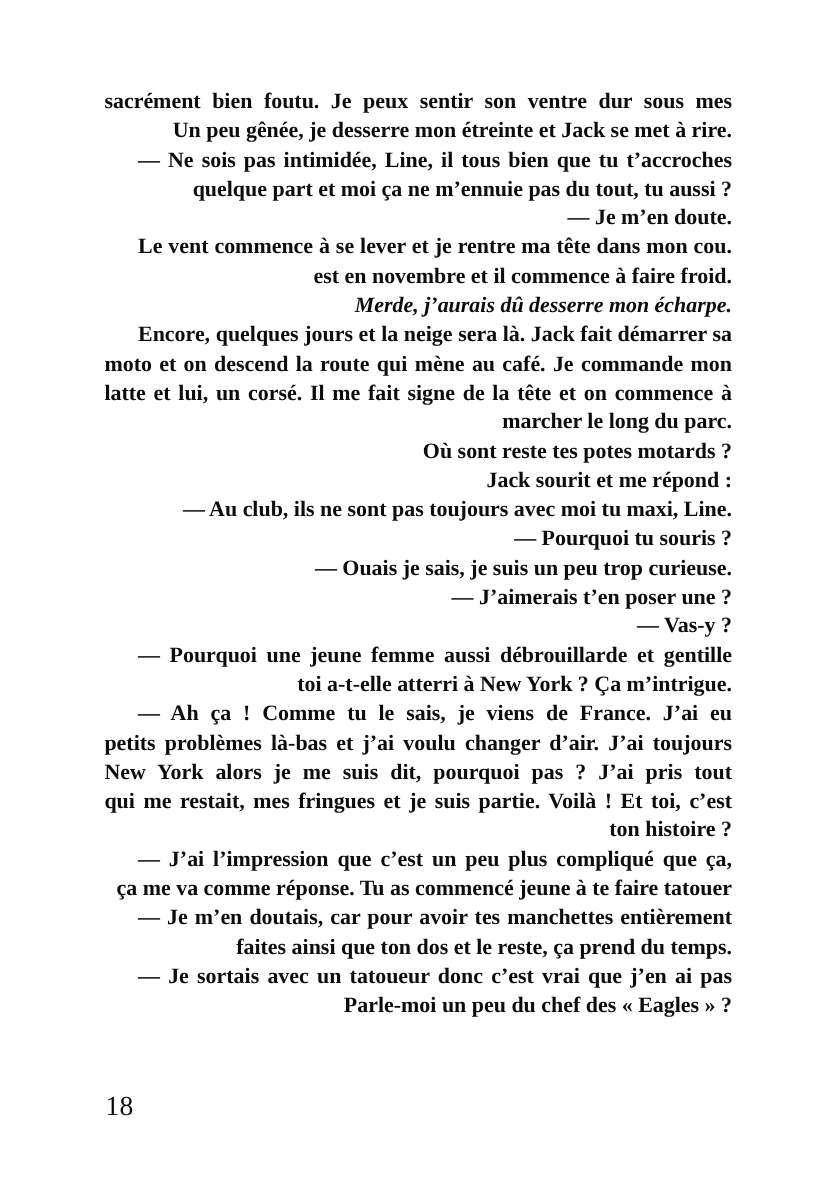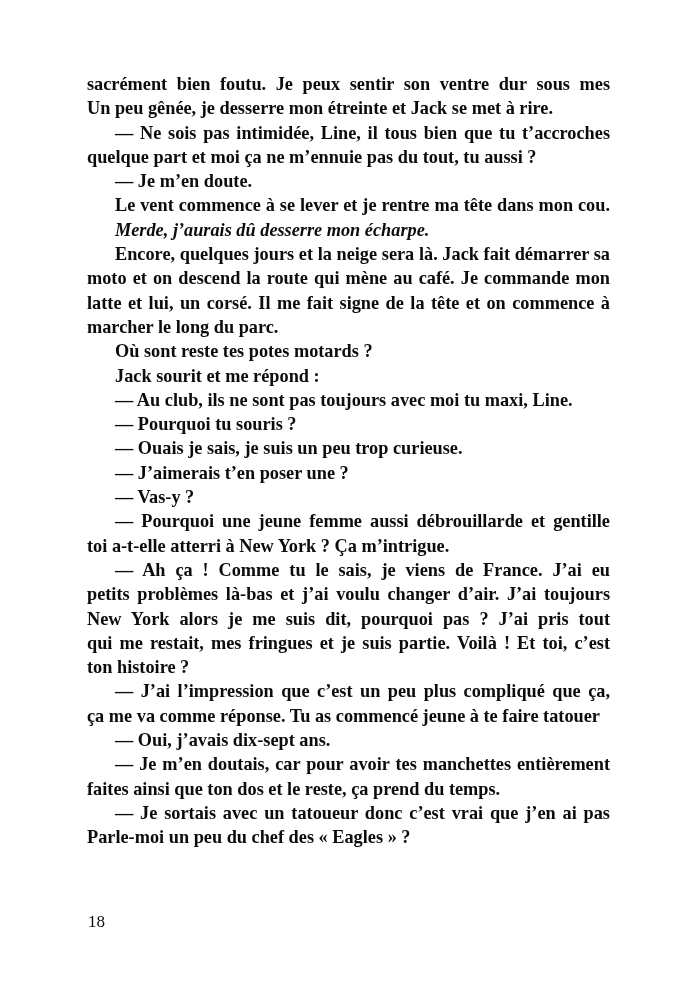--- a/index.html
+++ b/index.html
@@ -34,31 +34,31 @@
     font-style: italic;
   }
   .line {
     text-align: justify;
     text-align-last: justify;
     white-space: normal;
     overflow: hidden;
     height: 24.3px;
   }
   .line.last {
-    text-align: left;
+    text-align: right;
     text-align-last: auto;
   }
   .line.indent {
     padding-left: 28px;
   }
   .page-number {
     position: absolute;
     left: 88px;
     top: 910px;
-    font-size: 17px;
+    font-size: 23px;
     line-height: 24.3px;
   }
 </style>
 </head>
 <body>
 
 <div class="page">
   <div class="text-block">
       <div class="para">
         <div class="line">sacrément bien foutu. Je peux sentir son ventre dur sous mes doigts.</div>
@@ -66,20 +66,21 @@
       </div>
       <div class="para">
         <div class="line indent">— Ne sois pas intimidée, Line, il tous bien que tu t’accroches</div>
         <div class="line last">quelque part et moi ça ne m’ennuie pas du tout, tu aussi ?</div>
       </div>
       <div class="para">
         <div class="line last indent">— Je m’en doute.</div>
       </div>
       <div class="para">
         <div class="line indent">Le vent commence à se lever et je rentre ma tête dans mon cou. On</div>
+        <div class="line last">est en novembre et il commence à faire froid.</div>
       </div>
       <div class="para italic">
         <div class="line last indent">Merde, j’aurais dû desserre mon écharpe.</div>
       </div>
       <div class="para">
         <div class="line indent">Encore, quelques jours et la neige sera là. Jack fait démarrer sa</div>
         <div class="line">moto et on descend la route qui mène au café. Je commande mon maxi</div>
         <div class="line">latte et lui, un corsé. Il me fait signe de la tête et on commence à</div>
         <div class="line last">marcher le long du parc.</div>
       </div>
@@ -113,23 +114,20 @@
         <div class="line">petits problèmes là-bas et j’ai voulu changer d’air. J’ai toujours mène</div>
         <div class="line">New York alors je me suis dit, pourquoi pas ? J’ai pris tout l’argent</div>
         <div class="line">qui me restait, mes fringues et je suis partie. Voilà ! Et toi, c’est quoi</div>
         <div class="line last">ton histoire ?</div>
       </div>
       <div class="para">
         <div class="line indent">— J’ai l’impression que c’est un peu plus compliqué que ça, mais</div>
         <div class="line last">ça me va comme réponse. Tu as commencé jeune à te faire tatouer ?</div>
       </div>
       <div class="para">
-        <div class="line last indent">— Oui, j’avais dix-sept ans.</div>
-      </div>
-      <div class="para">
         <div class="line indent">— Je m’en doutais, car pour avoir tes manchettes entièrement</div>
         <div class="line last">faites ainsi que ton dos et le reste, ça prend du temps.</div>
       </div>
       <div class="para">
         <div class="line indent">— Je sortais avec un tatoueur donc c’est vrai que j’en ai pas mal.</div>
         <div class="line last">Parle-moi un peu du chef des « Eagles » ?</div>
       </div>
     </div>
   <div class="page-number">18</div>
 </div>

